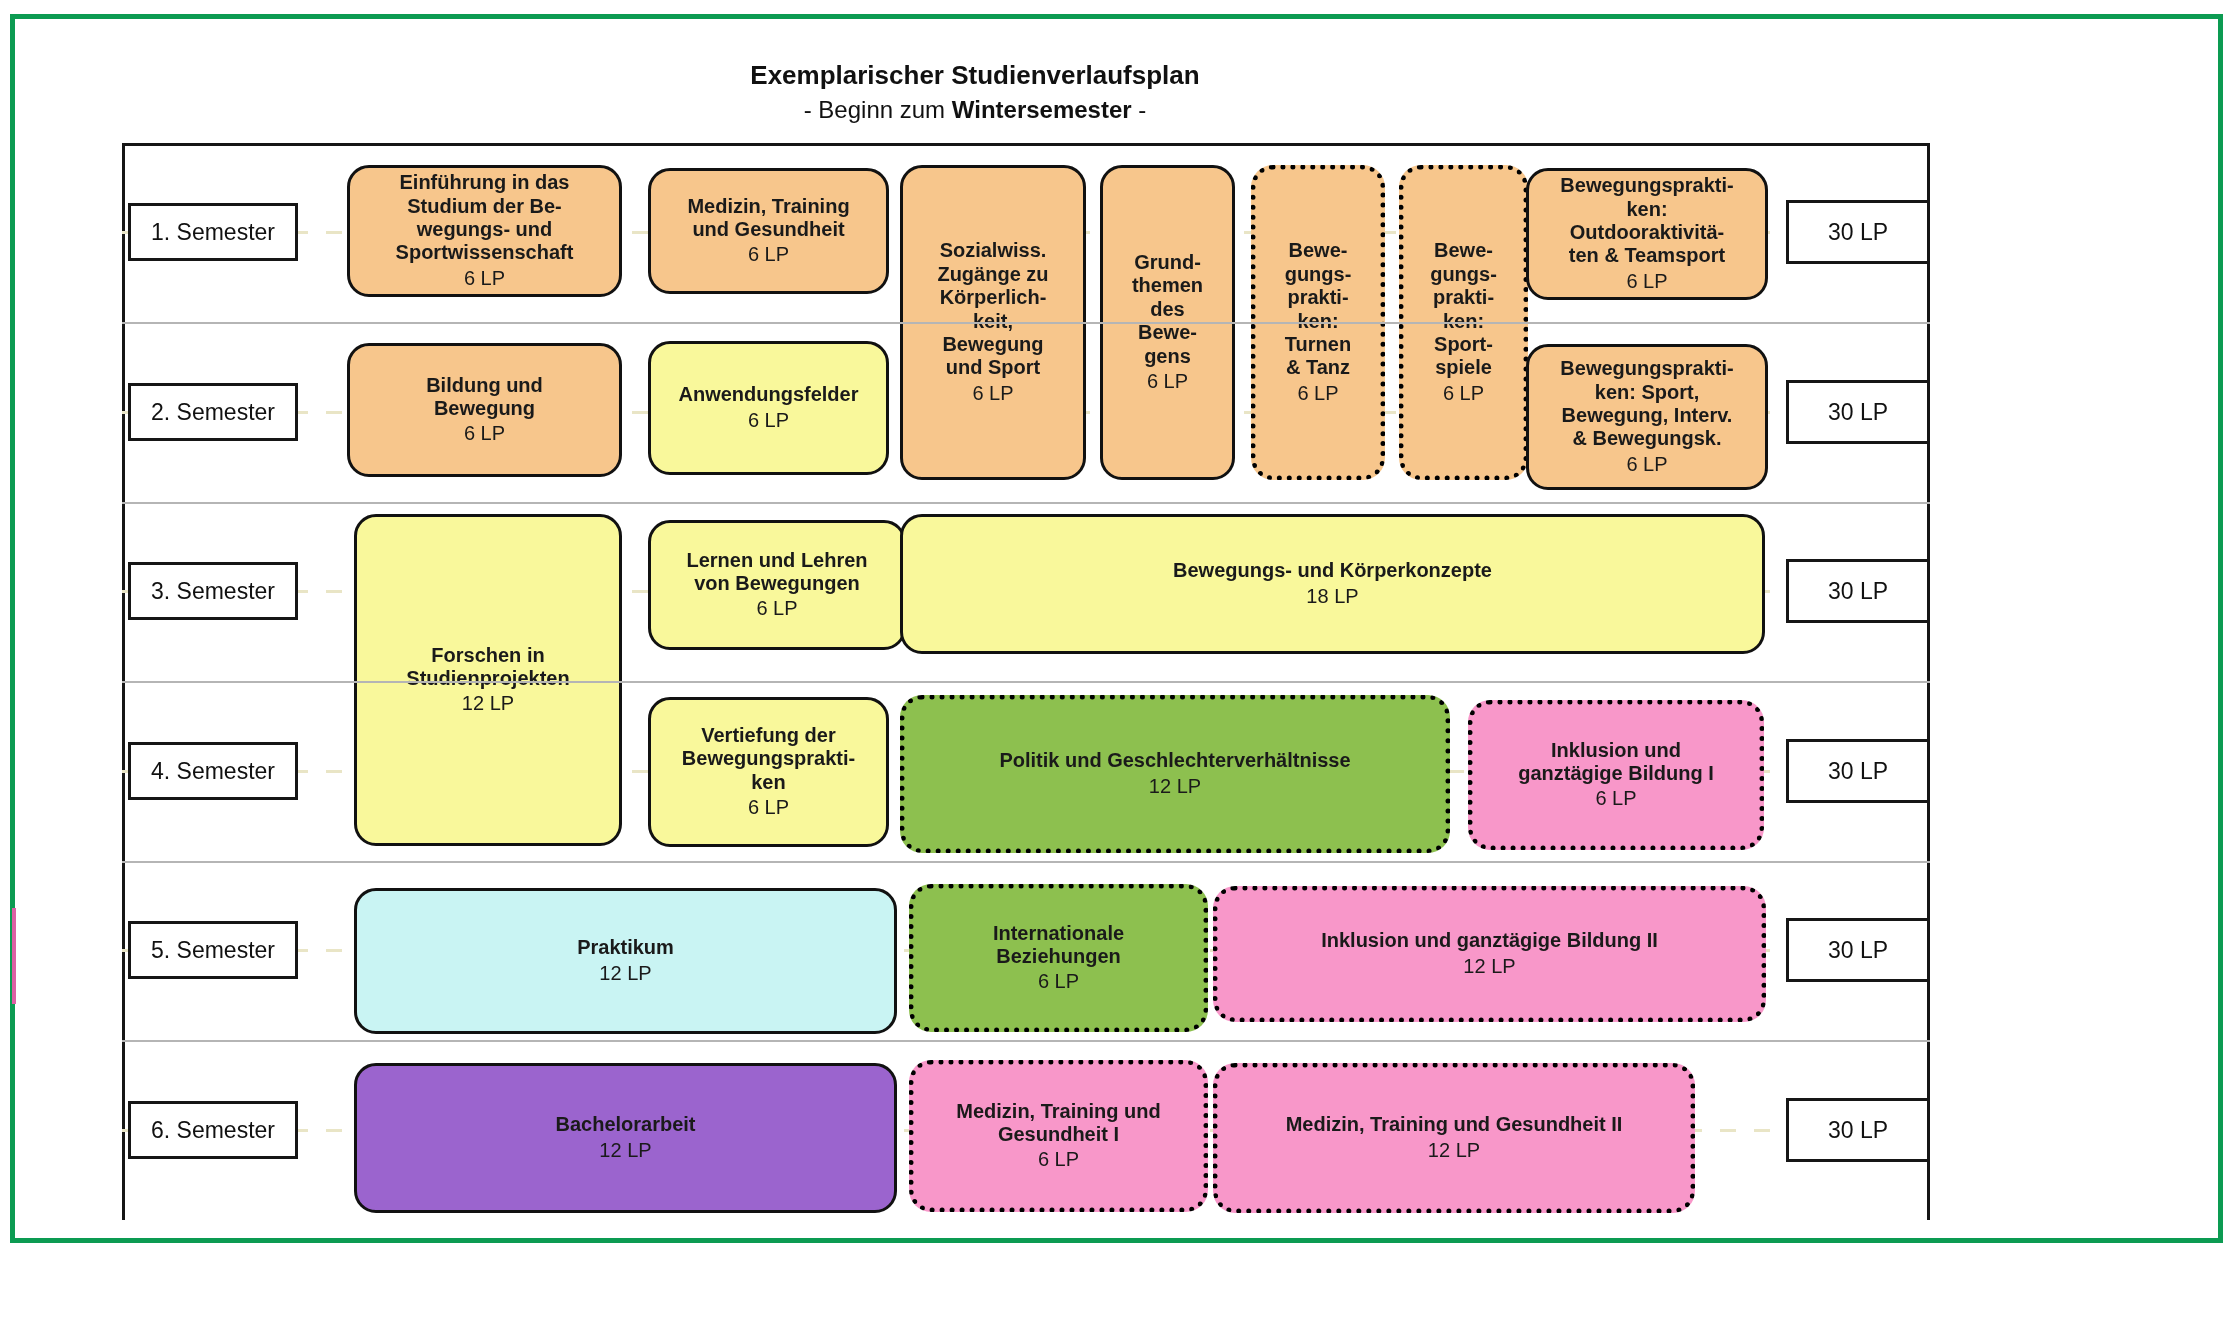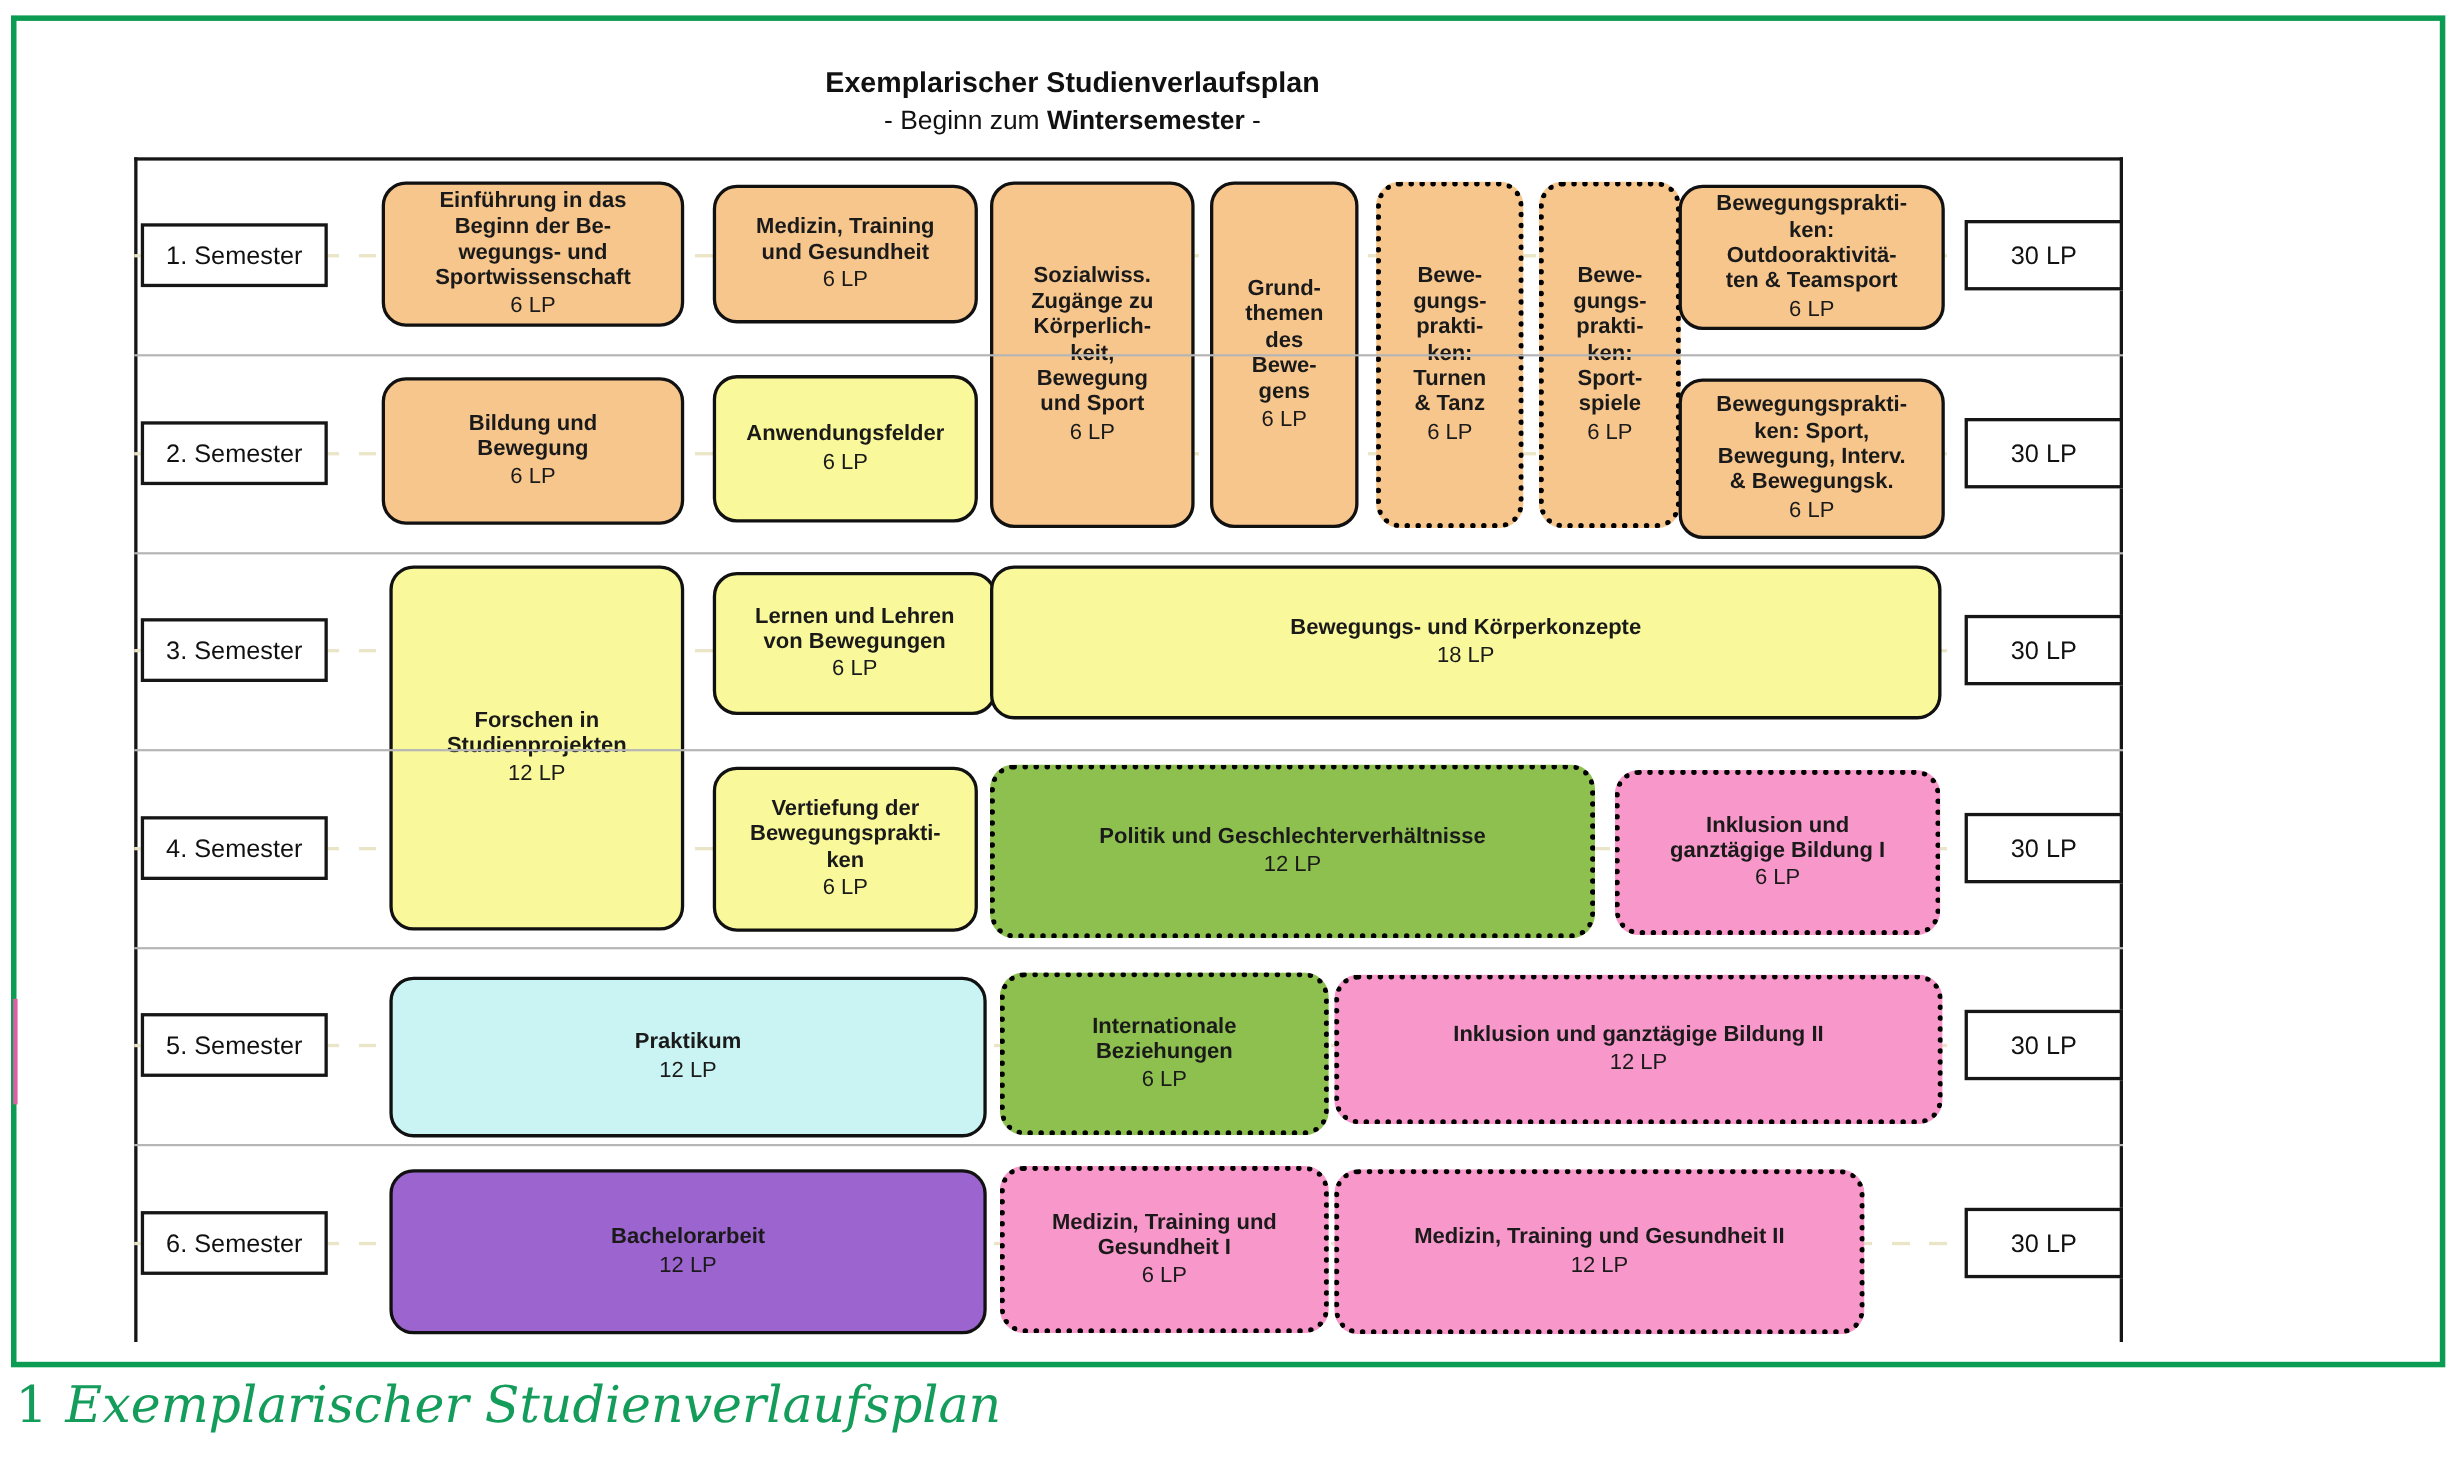--- a/index.html
+++ b/index.html
@@ -72,21 +72,21 @@
 
   <div class="lpbox" style="top:200px">30 LP</div>
   <div class="lpbox" style="top:380px">30 LP</div>
   <div class="lpbox" style="top:559px">30 LP</div>
   <div class="lpbox" style="top:739px">30 LP</div>
   <div class="lpbox" style="top:918px">30 LP</div>
   <div class="lpbox" style="top:1098px">30 LP</div>
 
   <div class="box c-orange" style="left:347px;top:165px;width:275px;height:132px">
     <div class="bt">Einführung in das
-Beginn der Be-
+Studium der Be-
 wegungs- und
 Sportwissenschaft</div>
     <div class="lp">6 LP</div>
   </div>
   <div class="box c-orange" style="left:648px;top:168px;width:241px;height:126px">
     <div class="bt">Medizin, Training
 und Gesundheit</div>
     <div class="lp">6 LP</div>
   </div>
   <div class="box c-orange" style="left:900px;top:165px;width:186px;height:315px">
@@ -202,17 +202,14 @@
     <div class="bt">Medizin, Training und Gesundheit II</div>
     <div class="lp">12 LP</div>
   </div>
 
   <div class="sep" style="top:322px"></div>
   <div class="sep" style="top:502px"></div>
   <div class="sep" style="top:681px"></div>
   <div class="sep" style="top:861px"></div>
   <div class="sep" style="top:1040px"></div>
 
-  <div class="caption">
-    <span class="num">1</span><span class="txt">Exemplarischer Studienverlaufsplan</span>
-  </div>
 
 </div>
 
 </body></html>

